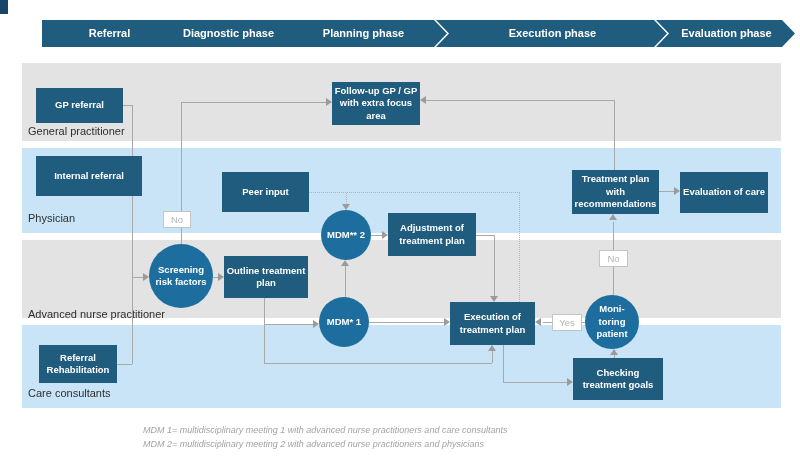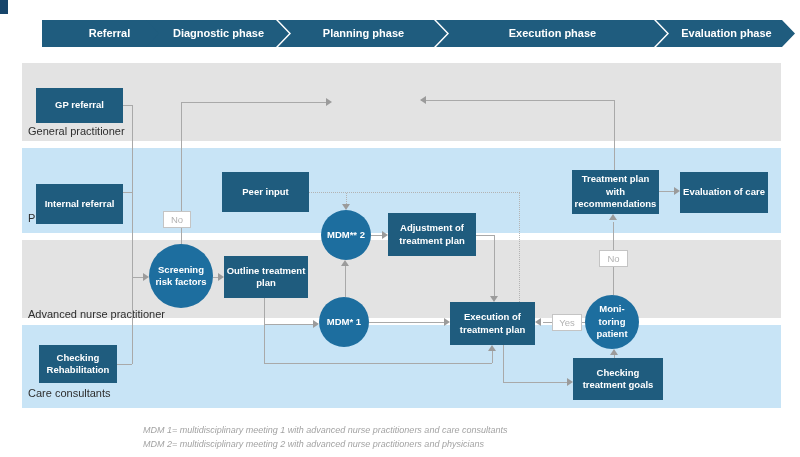--- a/index.html
+++ b/index.html
@@ -39,21 +39,21 @@
 </style>
 </head>
 <body>
 
 <div id="stage">
 
   <div class="corner"></div>
 
   <div>
     <div class="chev first" style="left:22px;width:133px;">Referral</div>
-    <div class="chev mid" style="left:146px;width:143px;">Diagnostic phase</div>
+    <div class="chev mid" style="left:156px;width:143px;">Diagnostic phase</div>
     <div class="chev mid" style="left:278px;width:169px;">Planning phase</div>
     <div class="chev mid" style="left:436px;width:231px;">Execution phase</div>
     <div class="chev mid" style="left:656px;width:139px;">Evaluation phase</div>
   </div>
 
   <div class="lane gray" style="top:63px;height:78px;"></div>
   <div class="lane blue" style="top:148px;height:85px;"></div>
   <div class="lane gray" style="top:240px;height:78px;"></div>
   <div class="lane blue" style="top:325px;height:83px;"></div>
 
@@ -103,22 +103,23 @@
     <div class="ah u" style="left:609px;top:214px;"></div>
     <div class="ln" style="left:659px;top:191px;width:19px;height:1px;"></div>
     <div class="ah r" style="left:674px;top:187px;"></div>
     <div class="dh" style="left:309px;top:192px;width:211px;"></div>
     <div class="dv" style="left:519px;top:192px;height:110px;"></div>
     <div class="dv" style="left:346px;top:193px;height:11px;"></div>
     <div class="ah d" style="left:342px;top:204px;"></div>
   </div>
 
   <div class="node" style="left:36px;top:88px;width:87px;height:35px;">GP referral</div>
-  <div class="node" style="left:36px;top:184px;width:87px;height:40px;">Internal referral</div>
-  <div class="node" style="left:39px;top:345px;width:78px;height:38px;">Checking Rehabilitation</div>
+  <div class="node" style="left:36px;top:156px;width:106px;height:40px;">Internal referral</div>
+  <div class="node" style="left:39px;top:345px;width:78px;height:38px;">Referral Rehabilitation</div>
+  <div class="node" style="left:332px;top:82px;width:88px;height:43px;">Follow-up GP / GP with extra focus area</div>
   <div class="node" style="left:222px;top:172px;width:87px;height:40px;">Peer input</div>
   <div class="node" style="left:224px;top:256px;width:84px;height:42px;">Outline treatment plan</div>
   <div class="node" style="left:388px;top:213px;width:88px;height:43px;">Adjustment of treatment plan</div>
   <div class="node" style="left:450px;top:302px;width:85px;height:43px;">Execution of treatment plan</div>
   <div class="node" style="left:573px;top:358px;width:90px;height:42px;">Checking treatment goals</div>
   <div class="node" style="left:572px;top:170px;width:87px;height:44px;">Treatment plan with recommendations</div>
   <div class="node" style="left:680px;top:172px;width:88px;height:41px;">Evaluation of care</div>
 
   <div class="node circle" style="left:149px;top:244px;width:64px;height:64px;">Screening risk factors</div>
   <div class="node circle" style="left:321px;top:210px;width:50px;height:50px;">MDM** 2</div>

